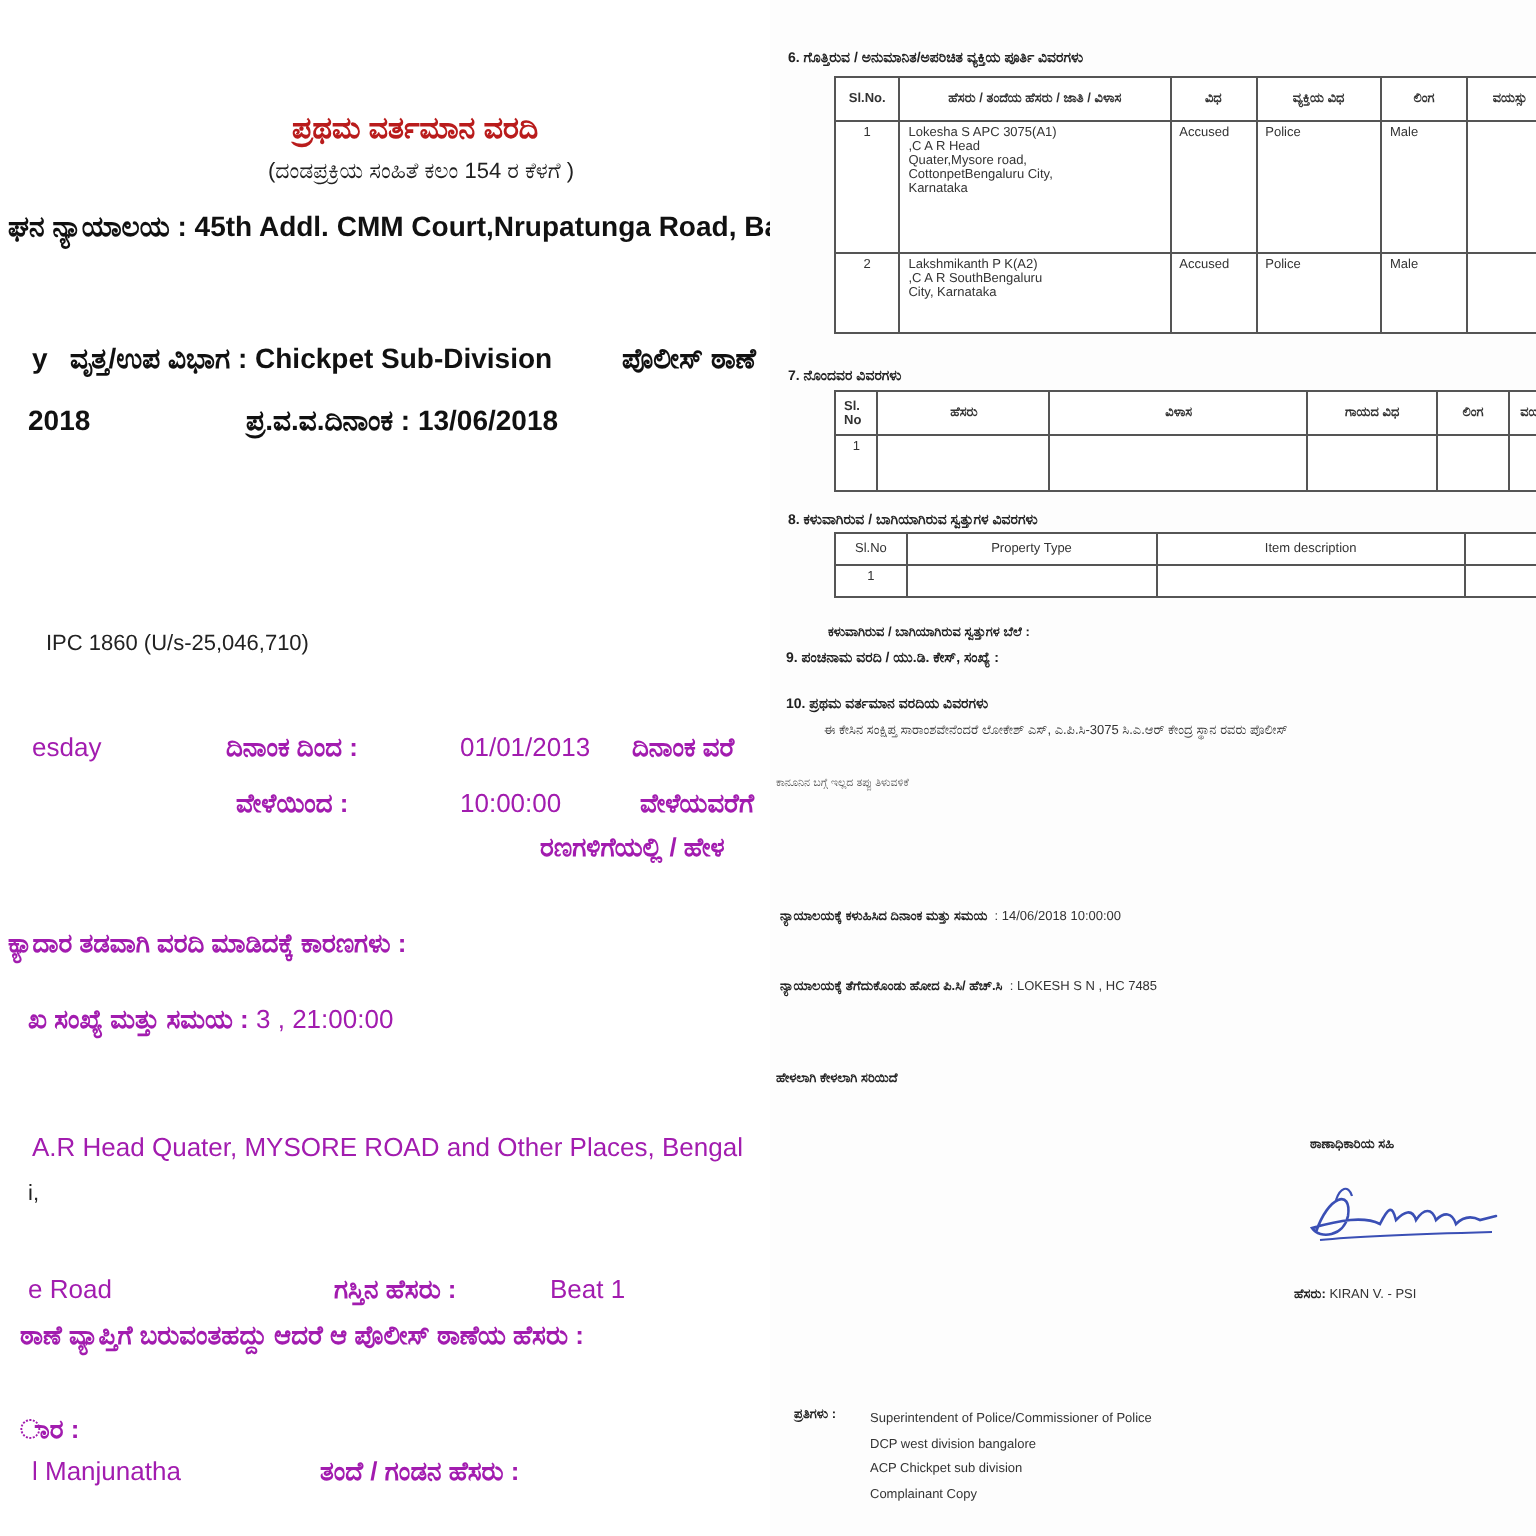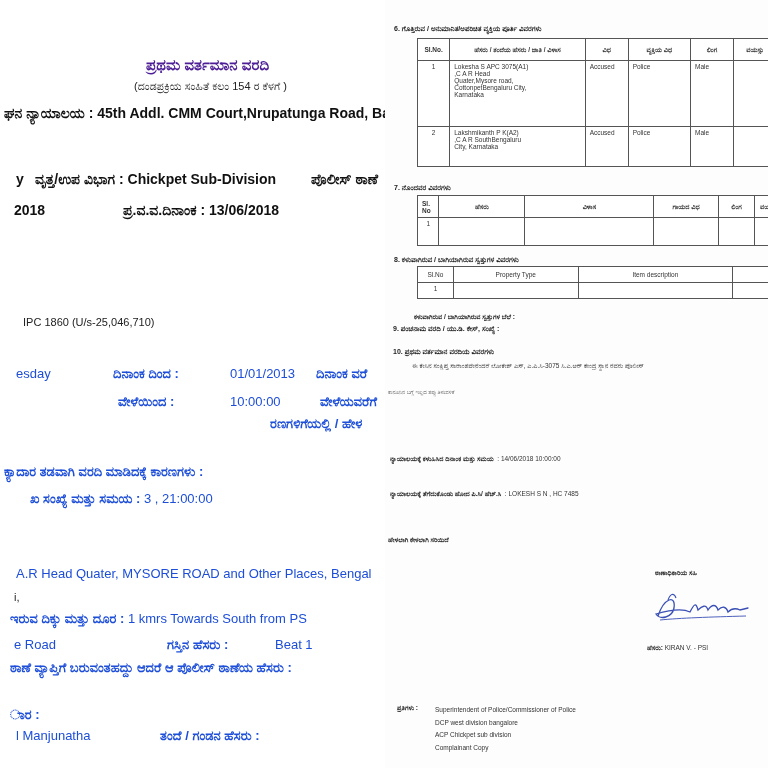--- a/index.html
+++ b/index.html
@@ -6,24 +6,24 @@
   html, body { width: 768px; height: 768px; background: #ffffff; overflow: hidden; }
   body { position: relative; font-family: "Liberation Sans", "DejaVu Sans", sans-serif; color: #1a1a1a; }
 
   .page { position: absolute; top: 0; height: 768px; background: #ffffff; overflow: hidden; }
   .page-left { left: 0; width: 385px; }
   .page-right { left: 385px; width: 383px; background: #fdfdfd; }
 
   .abs { position: absolute; white-space: nowrap; }
 
   
-  .title { font-size: 15px; font-weight: bold; color: #4c1d95; }
+  .title { font-size: 15px; font-weight: bold; color: #b91c1c; }
   .subtitle { font-size: 11px; color: #222; }
   .row-lg { font-size: 14px; font-weight: bold; color: #111; }
-  .row-md { font-size: 13px; color: #1d4ed8; }
+  .row-md { font-size: 13px; color: #a21caf; }
   .row-sm { font-size: 11px; color: #222; }
   .lbl-bold { font-weight: bold; }
 
   
   .sec-head { font-size: 7px; font-weight: bold; color: #222; }
   table.fir { position: absolute; border-collapse: collapse; font-size: 6.5px; color: #333; background: #fff; }
   table.fir th, table.fir td { border: 1px solid #555; padding: 2px 4px; vertical-align: top; text-align: left; font-weight: normal; }
   table.fir th { font-weight: bold; text-align: center; vertical-align: middle; height: 22px; }
   table.fir td.c { text-align: center; }
   .small-r { font-size: 6.5px; color: #333; }
@@ -65,32 +65,28 @@
   <div class="abs row-md lbl-bold" style="left:316px; top:366px;">ದಿನಾಂಕ ವರೆ</div>
 
   <div class="abs row-md lbl-bold" style="left:118px; top:394px;text-align:center;">ವೇಳೆಯಿಂದ :</div>
   <div class="abs row-md" style="left:230px; top:394px;">10:00:00</div>
   <div class="abs row-md lbl-bold" style="left:320px; top:394px;">ವೇಳೆಯವರೆಗೆ</div>
 
   <div class="abs row-md lbl-bold" style="left:270px; top:416px;">ರಣಗಳಿಗೆಯಲ್ಲಿ / ಹೇಳ</div>
 
   <div class="abs row-md lbl-bold" style="left:4px; top:464px;">ಕ್ಯಾದಾರ ತಡವಾಗಿ ವರದಿ ಮಾಡಿದಕ್ಕೆ ಕಾರಣಗಳು :</div>
 
-  <div class="abs row-md" style="left:14px; top:491px;margin-left:16px;">
+  <div class="abs row-md" style="left:14px; top:502px;">
     <span class="lbl-bold">ಖ ಸಂಖ್ಯೆ ಮತ್ತು ಸಮಯ :</span>
     <span>3 , 21:00:00</span>
   </div>
 
   <div class="abs row-md" style="left:16px; top:566px;">A.R Head Quater, MYSORE ROAD and Other Places, Bengal</div>
   <div class="abs row-sm" style="left:14px; top:591px;">i,</div>
 
-  <div class="abs row-md" style="left:10px; top:611px;">
-    <span class="lbl-bold">ಇರುವ ದಿಕ್ಕು ಮತ್ತು ದೂರ :</span>
-    <span>1 kmrs Towards South from PS</span>
-  </div>
 
   <div class="abs row-md" style="left:14px; top:637px;">e Road</div>
   <div class="abs row-md lbl-bold" style="left:167px; top:637px;">ಗಸ್ತಿನ ಹೆಸರು :</div>
   <div class="abs row-md" style="left:275px; top:637px;">Beat 1</div>
 
   <div class="abs row-md lbl-bold" style="left:10px; top:660px;">ಠಾಣೆ ವ್ಯಾಪ್ತಿಗೆ ಬರುವಂತಹದ್ದು ಆದರೆ ಆ ಪೊಲೀಸ್ ಠಾಣೆಯ ಹೆಸರು :</div>
 
   <div class="abs row-md lbl-bold" style="left:10px; top:707px;">ಾರ :</div>
   <div class="abs row-md" style="left:16px; top:728px;">l Manjunatha</div>
   <div class="abs row-md lbl-bold" style="left:160px; top:728px;">ತಂದೆ / ಗಂಡನ ಹೆಸರು :</div>

